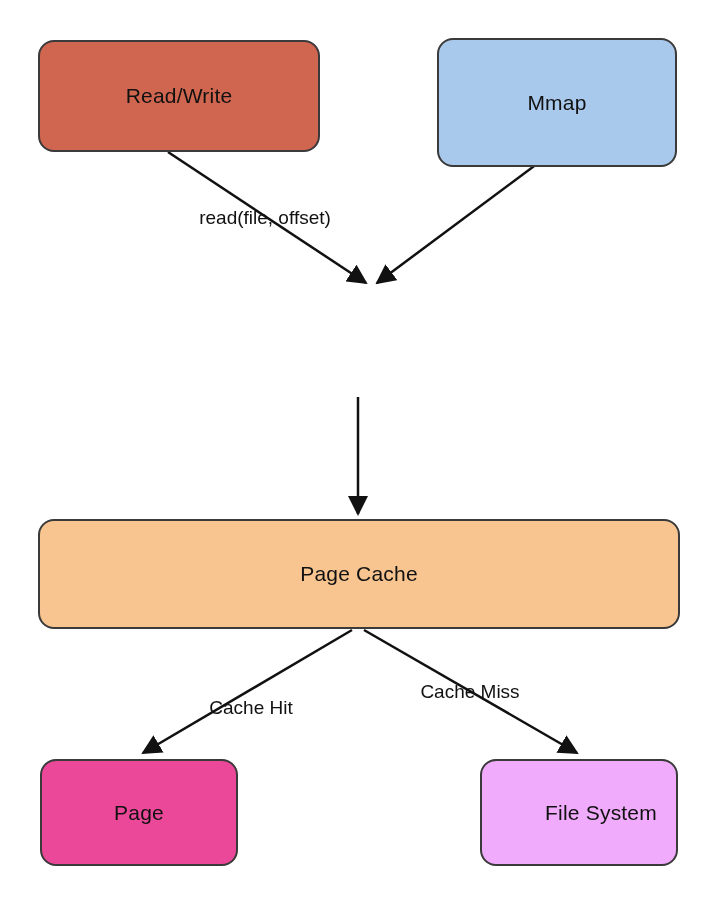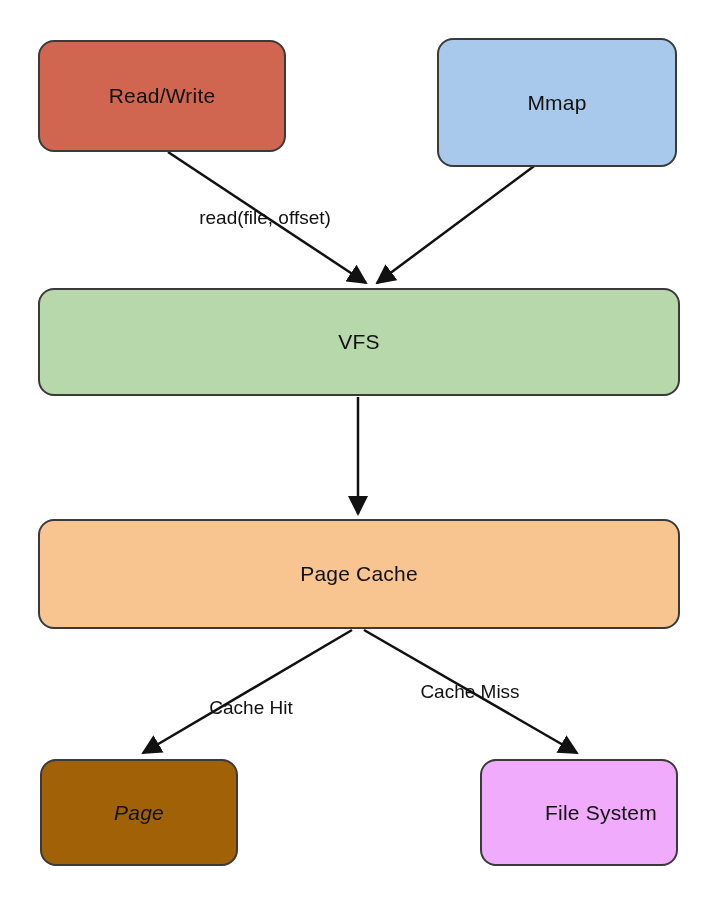--- a/index.html
+++ b/index.html
@@ -36,21 +36,21 @@
   }
   .edge-label {
     position: absolute;
     transform: translate(-50%, -50%);
     font-size: 19px;
     color: #111111;
     white-space: nowrap;
     background: transparent;
   }
   
-  .n-read-write  { left: 38px;  top: 40px;  width: 248px; height: 112px; }
+  .n-read-write  { left: 38px;  top: 40px;  width: 282px; height: 112px; }
   .n-mmap        { left: 437px; top: 38px;  width: 240px; height: 129px; }
   .n-vfs         { left: 38px;  top: 288px; width: 642px; height: 108px; }
   .n-page-cache  { left: 38px;  top: 519px; width: 642px; height: 110px; }
   .n-page        { left: 40px;  top: 759px; width: 198px; height: 107px; }
   .n-file-system { left: 480px; top: 759px; width: 198px; height: 107px; }
   
   .l-read  { left: 265px; top: 218px; }
   .l-query { left: 360px; top: 459px; }
   .l-hit   { left: 251px; top: 693px; margin-top: 15px; }
   .l-miss  { left: 470px; top: 692px; }
@@ -74,29 +74,26 @@
   </svg>
 
   <div class="node n-read-write" style="background: rgb(208, 102, 79);">
     <span>Read/Write</span>
   </div>
 
   <div class="node n-mmap" style="background: rgb(169, 201, 236);">
     <span>Mmap</span>
   </div>
 
-  <div class="node n-vfs" style="background: rgb(183, 216, 170);">
-    <span>VFS</span>
-  </div>
 
   <div class="node n-page-cache" style="background: rgb(248, 197, 145);">
     <span>Page Cache</span>
   </div>
 
-  <div class="node n-page" style="background: #a16207; font-style: italic;">
+  <div class="node n-page" style="background: #ec4899;">
     <span>Page</span>
   </div>
 
   <div class="node n-file-system" style="background: #f0abfc; padding-left: 44px;">
     <span>File System</span>
   </div>
 
   <div class="edge-label l-read">read(file, offset)</div>
 
 

